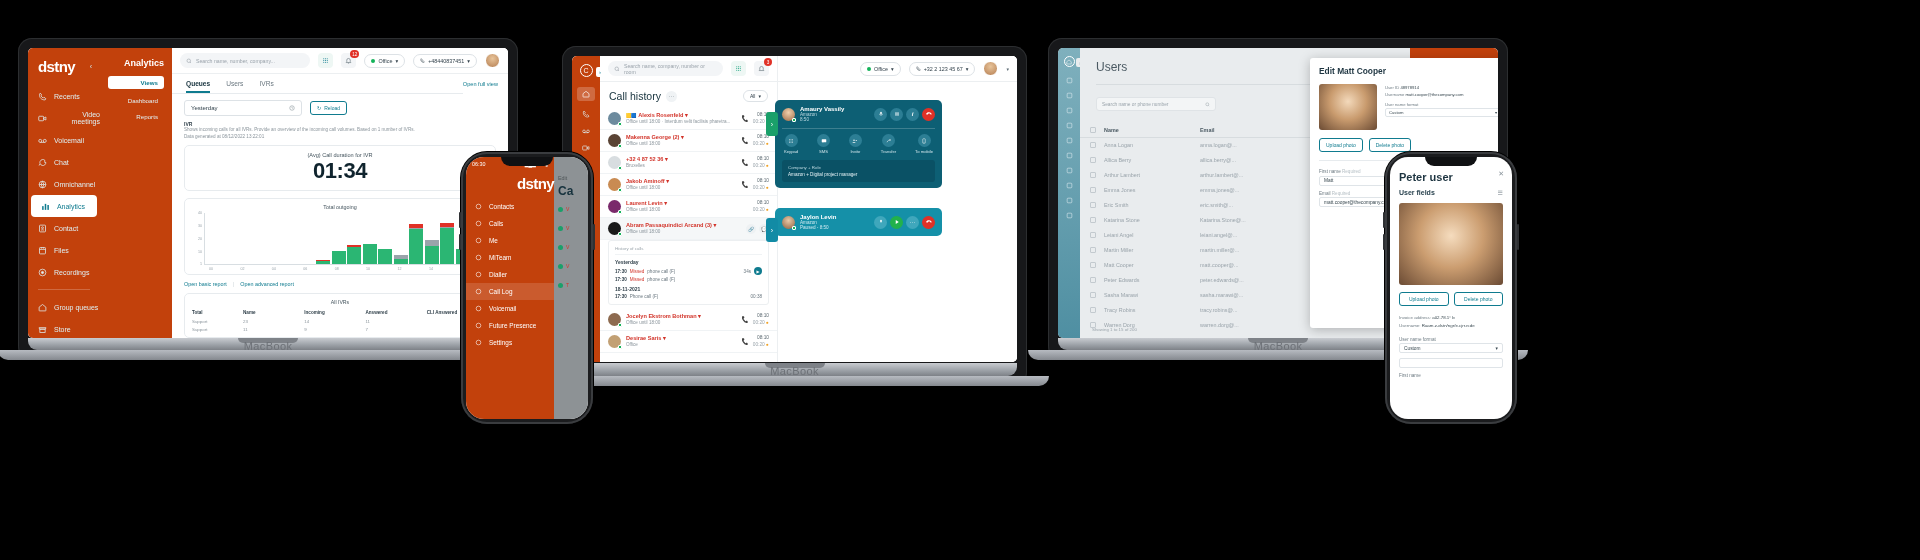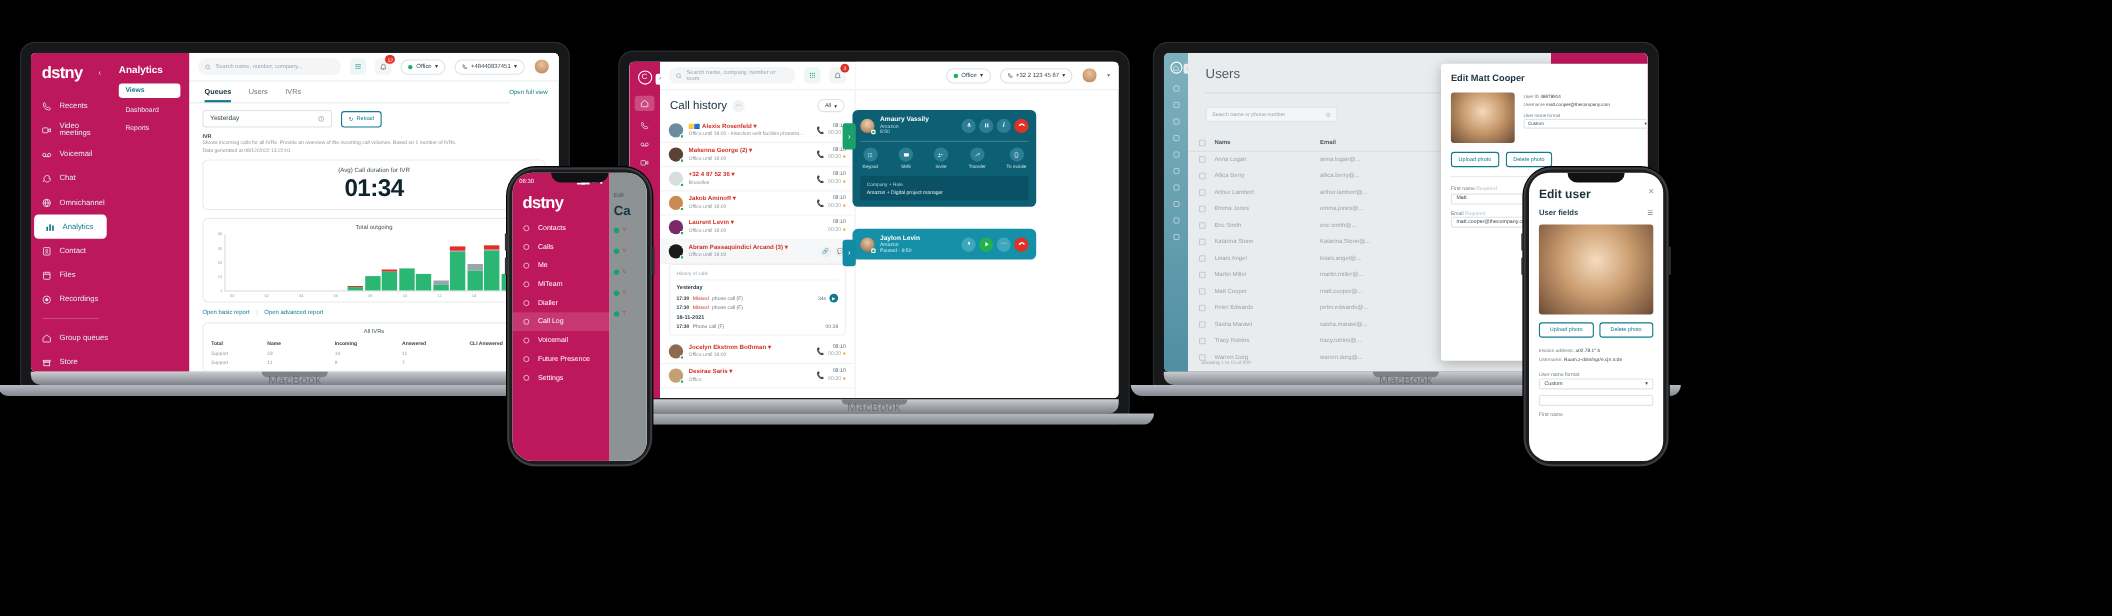--- a/index.html
+++ b/index.html
@@ -49,21 +49,21 @@
   .phone .pscreen{
     position:absolute; background:#fff; overflow:hidden; border-radius:18px;
   }
   .phone .pnotch{
     position:absolute; left:50%; transform:translateX(-50%);
     background:#101113; border-radius:0 0 10px 10px; z-index:30;
   }
   .phone .btn-side{ position:absolute; background:#2f3134; border-radius:2px; }
 
   
-  .teal{ background:#be185d; }
+  .teal{ background:#c2410c;text-align:right; }
   .apptop{
     height:26px; background:#fff; border-bottom:1px solid #eceff1;
     display:flex; align-items:center; padding:0 8px; gap:8px;
   }
   .searchbox{
     flex:1; height:15px; background:#f3f5f7; border-radius:8px;
     display:flex; align-items:center; gap:4px; padding:0 6px;
     font-size:5.2px; color:#9aa3ab;
   }
   .pill{
@@ -1284,21 +1284,21 @@
   </div>
 
   <div class="phone" style="left:1385px; top:152px; width:132px; height:272px;">
     <div class="frame"></div>
     <div class="btn-side" style="left:-2px; top:60px; width:2px; height:16px;"></div>
     <div class="btn-side" style="left:-2px; top:82px; width:2px; height:16px;"></div>
     <div class="btn-side" style="right:-2px; top:72px; width:2px; height:26px;"></div>
     <div class="pscreen" style="left:5px; top:5px; right:5px; bottom:5px; background:#fff;">
       <div style="padding:14px 9px 0; position:relative;">
         <div style="position:absolute; right:8px; top:13px; font-size:7px; color:#8b959c;">✕</div>
-        <div style="font-size:11px; font-weight:bold; color:#1d3440;">Edit user</div>
+        <div style="font-size:11px; font-weight:bold; color:#1d3440;">Peter user</div>
         <div style="display:flex; align-items:center; justify-content:space-between; margin-top:6px;">
           <div style="font-size:7px; font-weight:bold; color:#2b4450;">User fields</div>
           <div style="font-size:6px; color:#6f7c84;">☰</div>
         </div>
 
         <div style="margin-top:7px; width:100%; height:82px; border-radius:3px; background:radial-gradient(circle at 50% 40%, #f5dcbe 0%, #cb9d70 45%, #6b4b34 100%);"></div>
 
         <div style="display:flex; gap:5px; margin-top:7px;">
           <div class="btn-o" style="flex:1">Upload photo</div>
           <div class="btn-o" style="flex:1">Delete photo</div>

